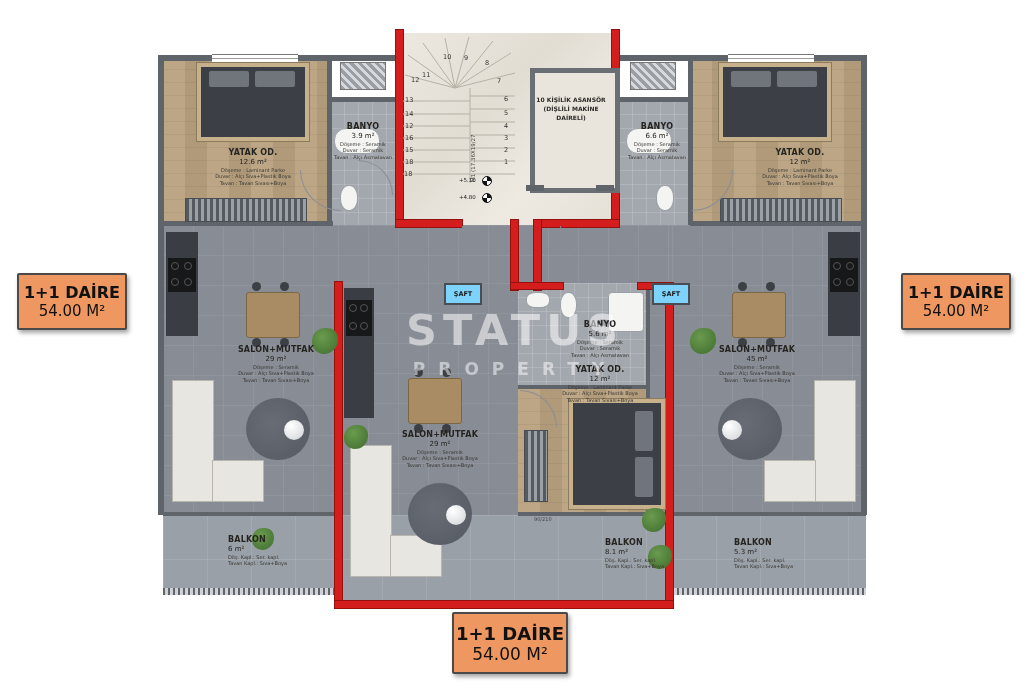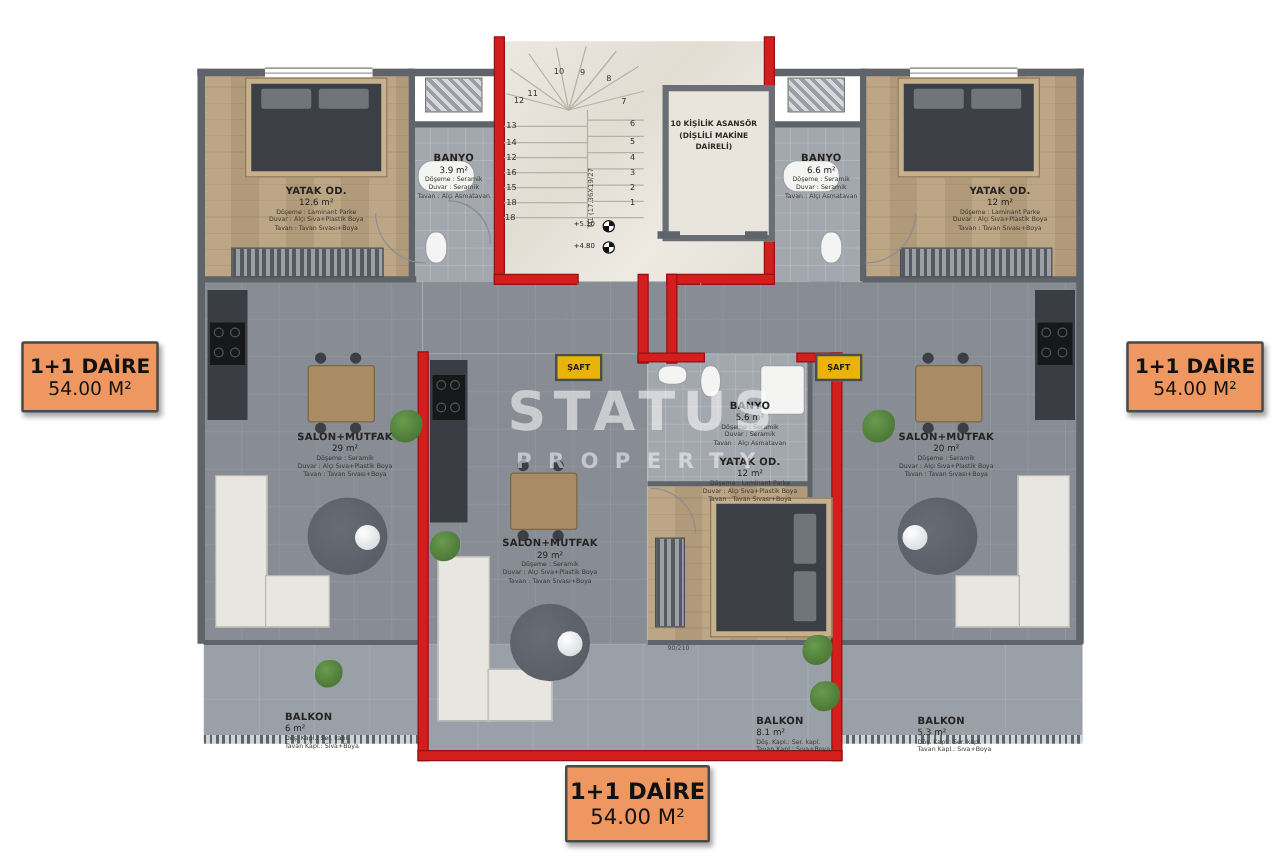--- a/index.html
+++ b/index.html
@@ -23,21 +23,21 @@
   .wood:after{content:"";position:absolute;inset:0;
     background:repeating-linear-gradient(0deg,transparent 0 12px,rgba(0,0,0,.05) 12px 13px);}
   .marble{background:linear-gradient(135deg,#ece8e0 0%,#e2ddd3 40%,#eeeae2 70%,#e5e0d6 100%);}
   
   .wall{background:#5f646b;}
   .rwall{background:#d41d1d;box-shadow:0 0 0 1px #971010;}
   .rail{background:repeating-linear-gradient(90deg,#5f646b 0 2px,#cfd2d6 2px 5px);}
   .hatch{background:repeating-linear-gradient(45deg,#9a9ea5 0 3px,#d7d9dc 3px 6px);border:1px solid #777;}
   
   .rlabel{position:absolute;text-align:center;color:#262420;line-height:1.25;}
-  .rlabel.leftal{text-align:left;margin-top:34px;}
+  .rlabel.leftal{text-align:left;}
   .rname{font-weight:bold;font-size:8px;letter-spacing:.2px;}
   .rarea{font-size:7px;}
   .rfin{font-size:5px;color:#3a3833;line-height:1.3;}
   .tag{position:absolute;background:#ee9760;border:2px solid #4a4a4a;border-radius:2px;
        box-shadow:2px 3px 4px rgba(0,0,0,.35);text-align:center;color:#111;
        display:flex;flex-direction:column;justify-content:center;}
   .tag .t1{font-weight:bold;}
   .snum{position:absolute;font-size:6.5px;color:#333;}
   .wm{position:absolute;color:rgba(255,255,255,.55);text-align:center;font-weight:bold;}
   .furn-bedframe{position:absolute;background:#c7b08c;border:1px solid #8c7a5c;}
@@ -53,21 +53,21 @@
   .stove{position:absolute;background:#17181a;}
   .stove i{position:absolute;width:6px;height:6px;border:1px solid #555;border-radius:50%;}
   .fixture{position:absolute;background:#f4f4f2;border:1px solid #9aa0a6;}
   .slat{position:absolute;background:repeating-linear-gradient(90deg,#555a61 0 3px,#9aa0a6 3px 6px);border:1px solid #4a4e54;}
   .arc{position:absolute;border:1px solid #8a8e94;background:transparent;}
   .win{position:absolute;background:#fff;border-top:1px solid #777;border-bottom:1px solid #777;}
   .win i{display:block;height:1px;background:#999;margin-top:3px;}
   .lvl{position:absolute;font-size:5.5px;color:#222;}
   .lvlicon{position:absolute;width:8px;height:8px;border-radius:50%;border:1px solid #111;
     background:conic-gradient(#111 0 90deg,#fff 90deg 180deg,#111 180deg 270deg,#fff 270deg 360deg);}
-  .shaftbox{position:absolute;background:#eab308;border:2px solid #4a4e54;display:flex;
+  .shaftbox{position:absolute;background:#7dd3fc;border:2px solid #4a4e54;display:flex;
     align-items:center;justify-content:center;font-size:6.5px;font-weight:bold;color:#222;}
   .vtext{position:absolute;font-size:5.5px;color:#444;transform:rotate(-90deg);transform-origin:left top;white-space:nowrap;}
 </style>
 </head>
 <body>
 
 <div class="stage">
 
   <div class="abs tile-gray" style="left:163px;top:225px;width:175px;height:290px;"></div>
 
@@ -343,21 +343,21 @@
   </div>
   <div class="rlabel" style="left:375px;top:430px;width:130px;">
     <div class="rname">SALON+MUTFAK</div>
     <div class="rarea">29 m²</div>
     <div class="rfin">Döşeme : Seramik</div>
     <div class="rfin">Duvar : Alçı Sıva+Plastik Boya</div>
     <div class="rfin">Tavan : Tavan Sıvası+Boya</div>
   </div>
   <div class="rlabel" style="left:692px;top:345px;width:130px;">
     <div class="rname">SALON+MUTFAK</div>
-    <div class="rarea">20 m²</div>
+    <div class="rarea">45 m²</div>
     <div class="rfin">Döşeme : Seramik</div>
     <div class="rfin">Duvar : Alçı Sıva+Plastik Boya</div>
     <div class="rfin">Tavan : Tavan Sıvası+Boya</div>
   </div>
   <div class="rlabel" style="left:555px;top:320px;width:90px;">
     <div class="rname">BANYO</div>
     <div class="rarea">5.6 m²</div>
     <div class="rfin">Döşeme : Seramik</div>
     <div class="rfin">Duvar : Seramik</div>
     <div class="rfin">Tavan : Alçı Asmatavan</div>

